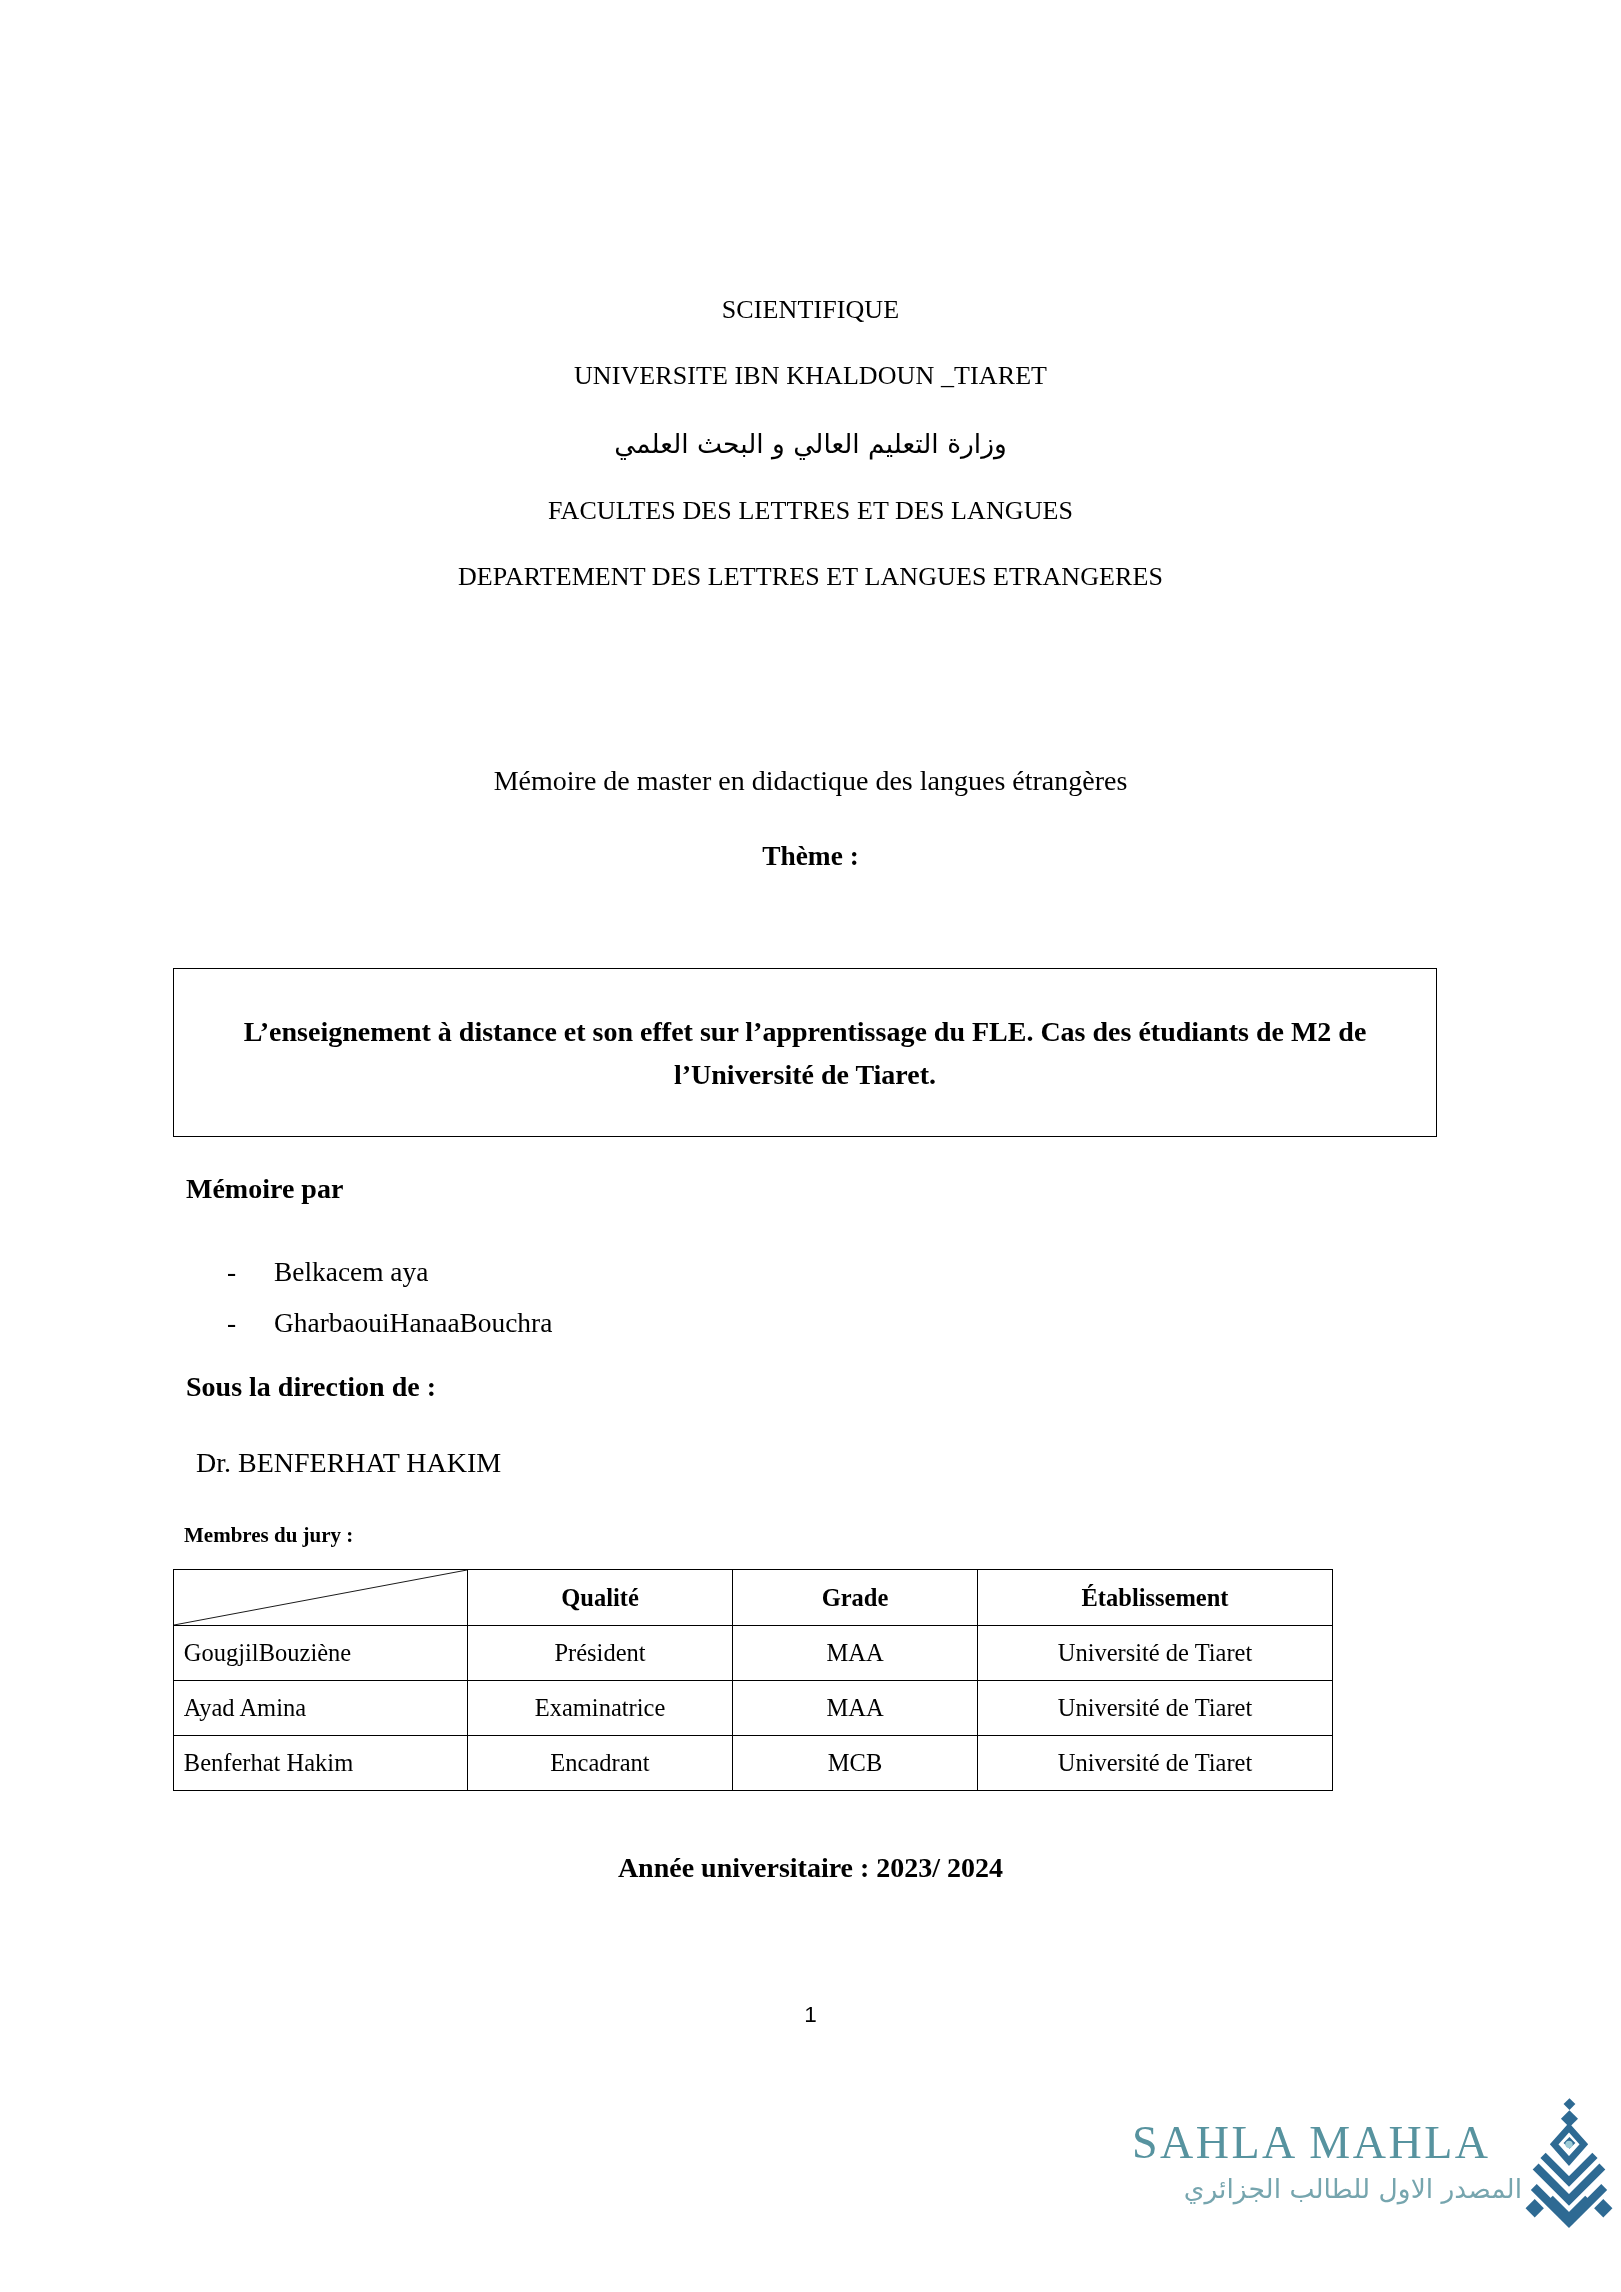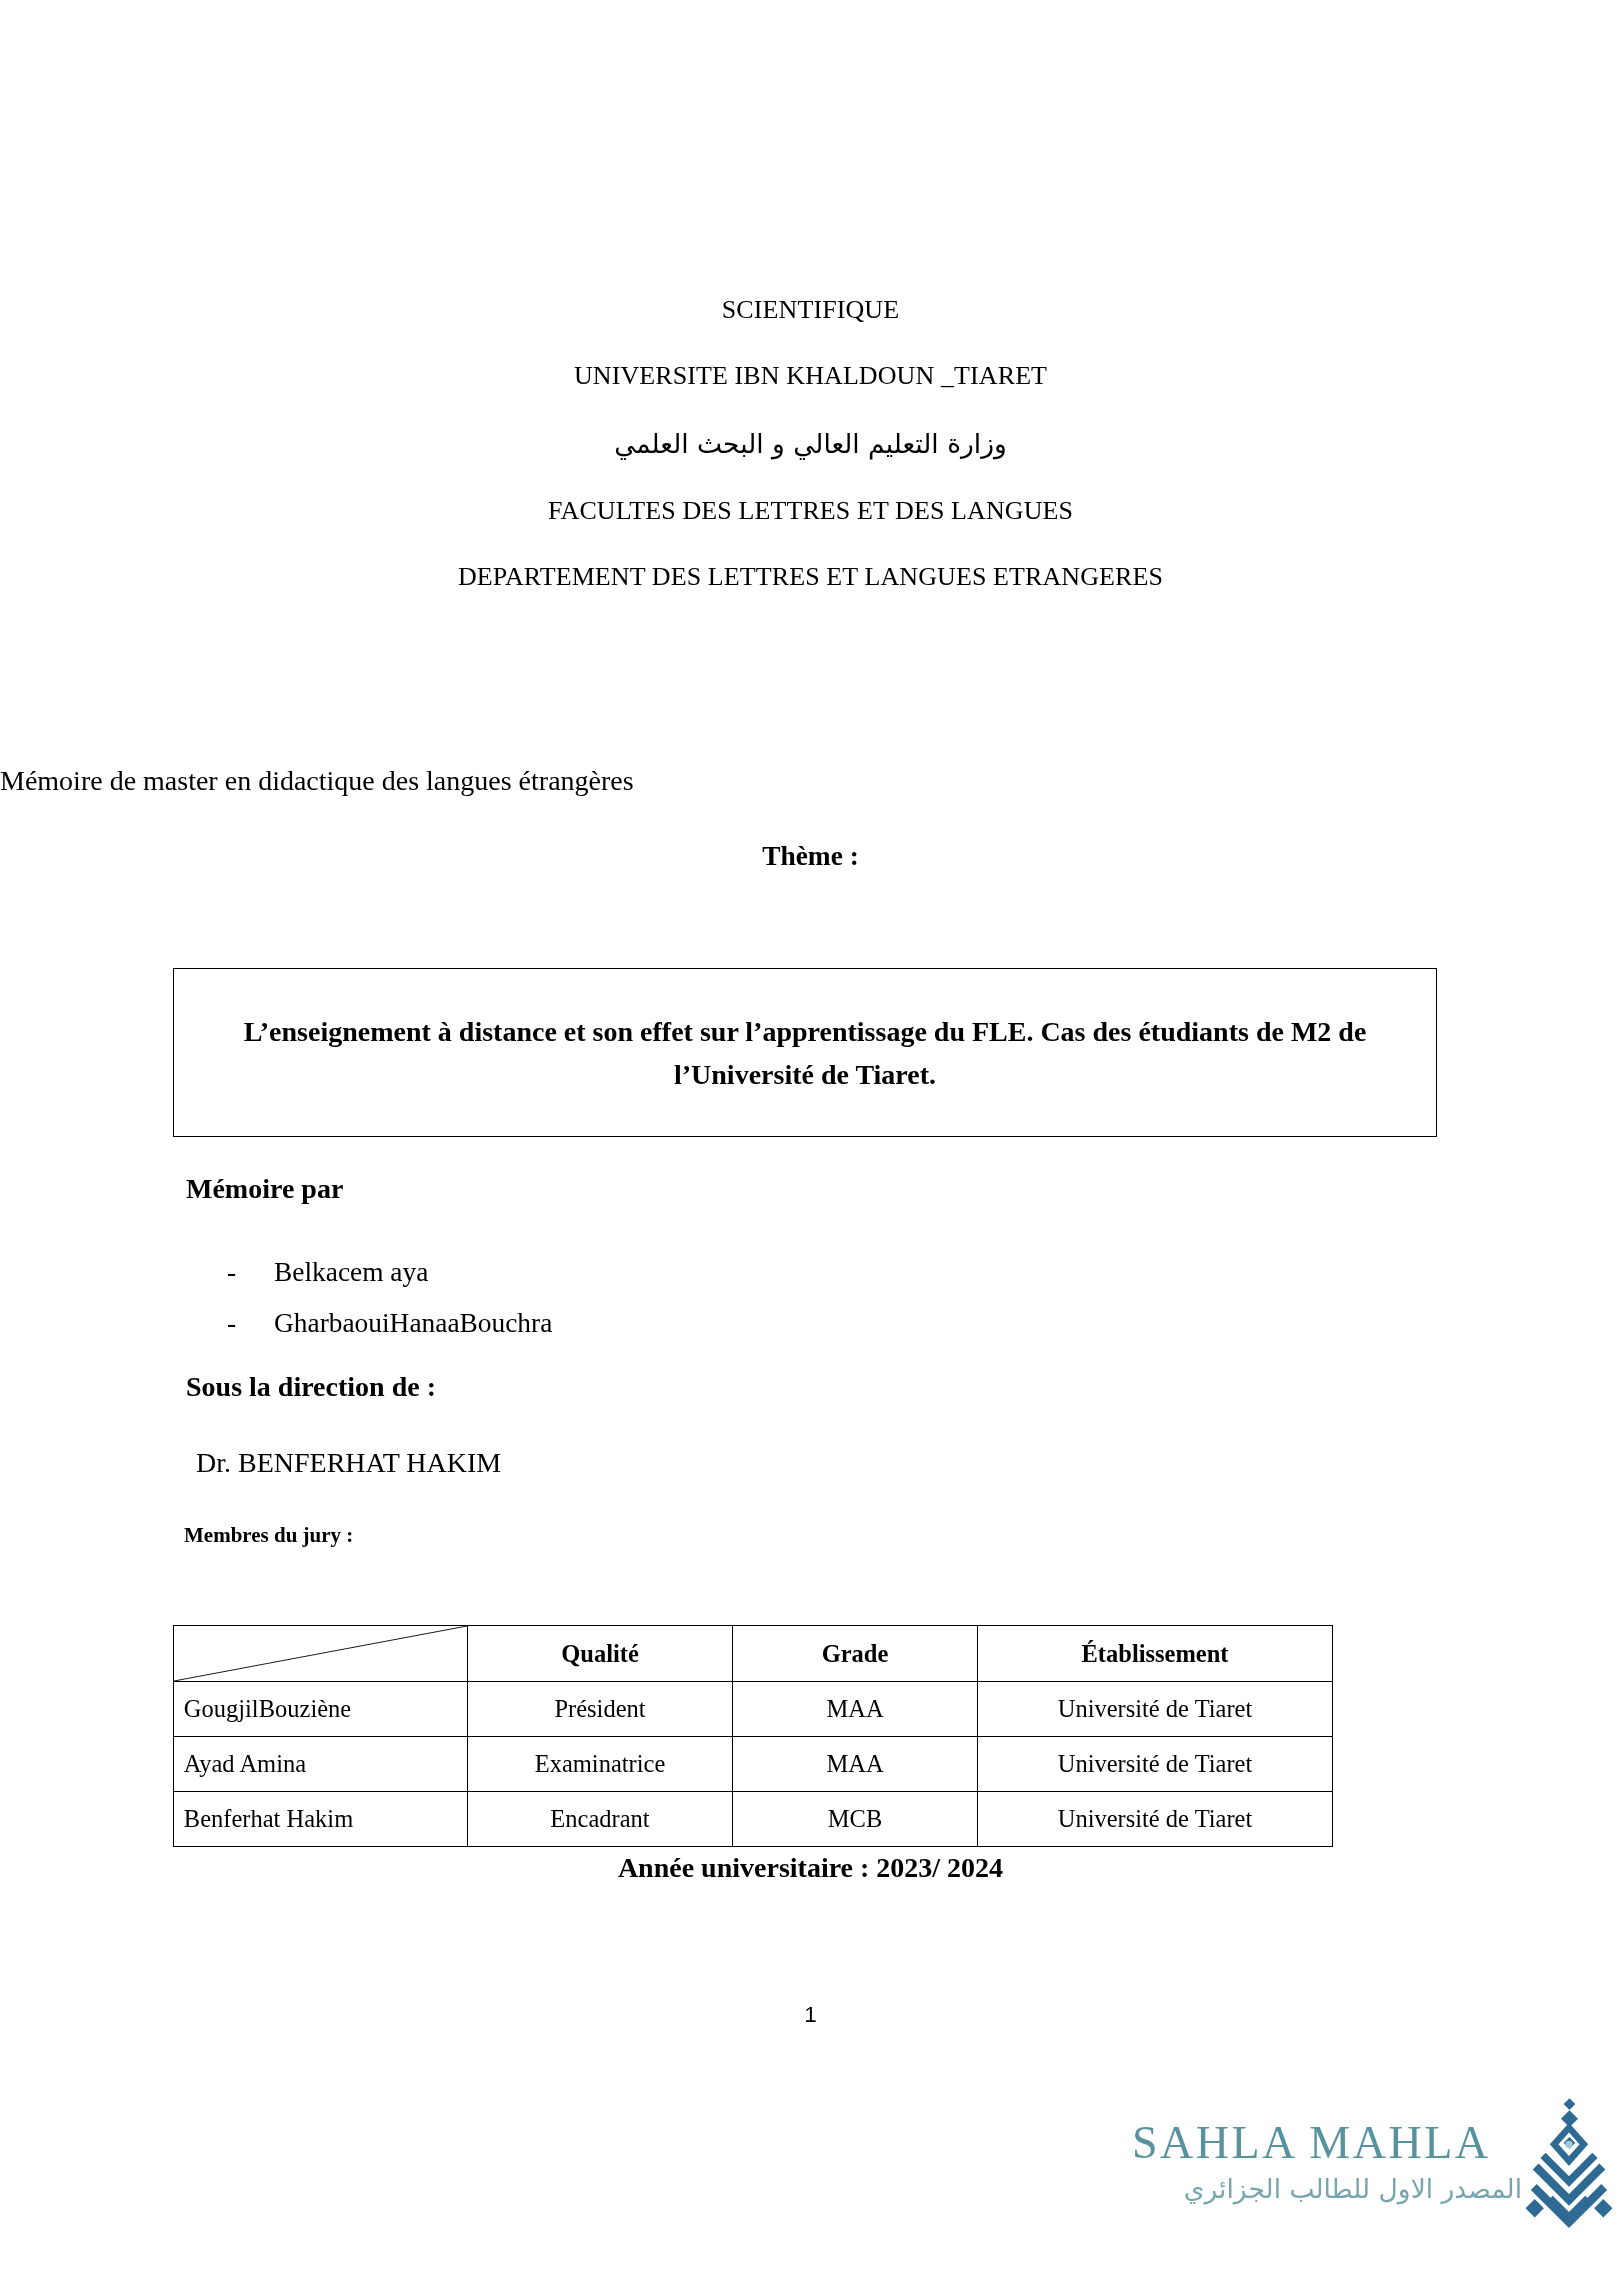--- a/index.html
+++ b/index.html
@@ -45,20 +45,21 @@
     font-family: "DejaVu Sans", "Liberation Sans", sans-serif;
     line-height: 69px;
   }
 
   
   .memoire-line {
     position: absolute;
     left: 0;
     top: 765px;
     width: 1621px;
+    text-align: center;
     font-size: 28px;
   }
   .theme-label {
     position: absolute;
     left: 0;
     top: 841px;
     width: 1621px;
     text-align: center;
     font-size: 27.4px;
     font-weight: bold;
@@ -132,21 +133,21 @@
     position: absolute;
     left: 184px;
     top: 1523px;
     font-size: 21px;
     font-weight: bold;
   }
 
   .jury-table {
     position: absolute;
     left: 173px;
-    top: 1625px;
+    top: 1569px;
     width: 1159px;
     border-collapse: collapse;
     table-layout: fixed;
   }
   .jury-table td,
   .jury-table th {
     border: 1.3px solid #000000;
     height: 54px;
     font-size: 24.5px;
     font-weight: normal;

